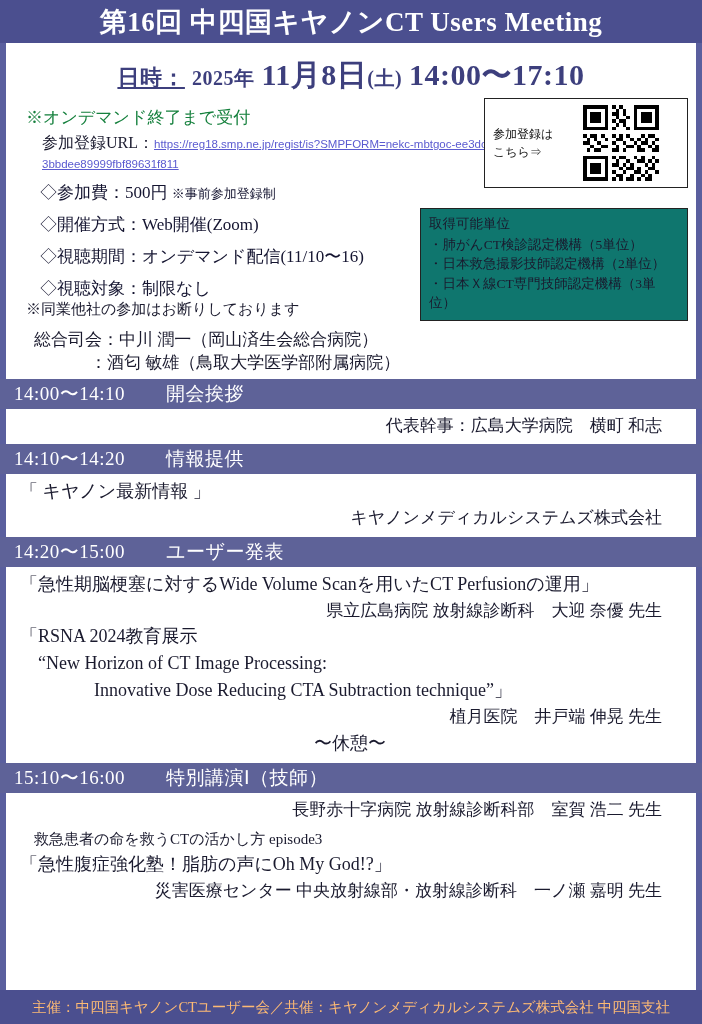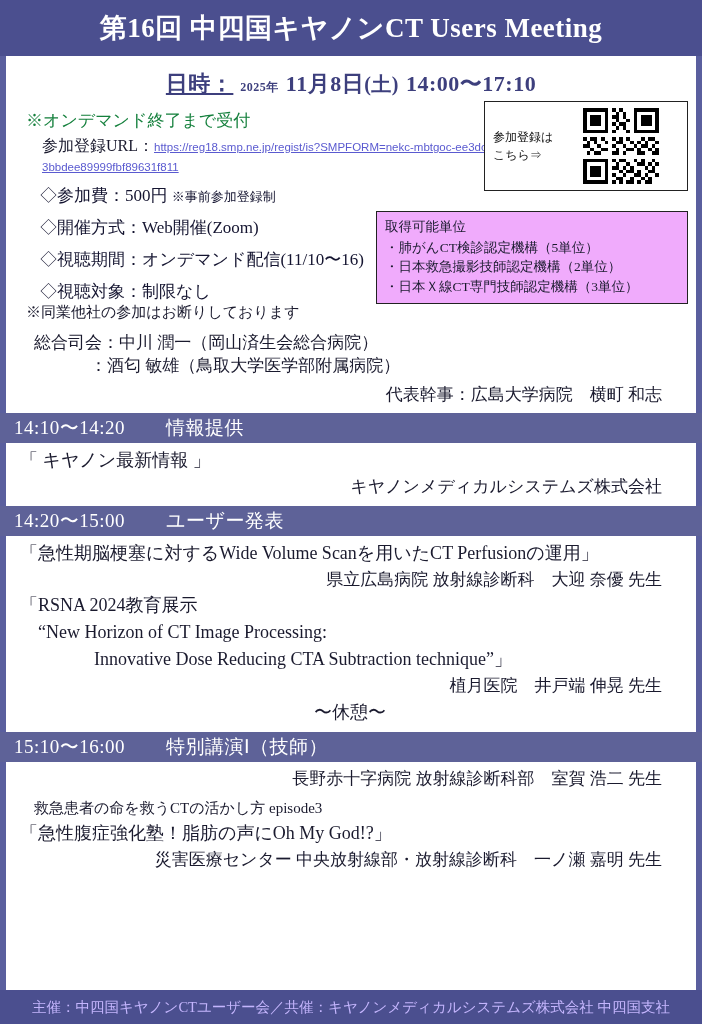--- a/index.html
+++ b/index.html
@@ -18,40 +18,40 @@
     width: 702px; height: 1024px;
     position: relative;
     background: #ffffff;
     border-left: 6px solid #5a5f9e;
     border-right: 6px solid #5a5f9e;
   }
   
   .title-bar {
     background: #4b4f8f;
     color: #ffffff;
-    height: 56px;
+    height: 43px;
     display: flex;
     align-items: center;
     justify-content: center;
     font-size: 27px;
     font-weight: bold;
     letter-spacing: 0.5px;
     margin: 0 -6px;
   }
   .datetime {
     text-align: center;
     color: #3d3f7d;
     font-size: 26px;
     font-weight: bold;
     margin-top: 12px;
     letter-spacing: 0.5px;
   }
   .datetime .label { text-decoration: underline; font-size: 22px; }
-  .datetime .yr { font-size: 12px; }
-  .datetime .big { font-size: 22px; }
+  .datetime .yr { font-size: 20px; }
+  .datetime .big { font-size: 30px; }
   .datetime .sm { font-size: 20px; }
 
   
   .info {
     padding: 10px 14px 0 20px;
     position: relative;
   }
   .notice {
     font-size: 17px;
     color: #15803d;
@@ -97,26 +97,26 @@
     width: 86px;
   }
   .qr-img {
     width: 76px; height: 76px;
     margin-left: 4px;
   }
   
   .units-card {
     position: absolute;
     right: 8px; top: 112px;
-    width: 312px;
+    width: 268px;
     border: 1px solid #222;
     padding: 5px 8px 7px 8px;
     font-size: 13.5px;
     line-height: 1.45;
-    background: #f0abfc;
+    background: #0f766e;
   }
   .units-card .ttl { margin-bottom: 1px; }
 
   
   .chairs {
     font-size: 17px;
     margin: 10px 0 0 8px;
     line-height: 1.35;
   }
   .chairs .ind { margin-left: 56px; display: inline-block; }
@@ -143,21 +143,21 @@
   .pad-r { padding-right: 18px; }
   .indent1 { padding-left: 18px; }
   .indent2 { padding-left: 74px; }
   .small-l { font-size: 15px; padding-left: 14px; }
 
   
   .footer {
     position: absolute;
     left: -6px; right: -6px; bottom: 0;
     background: #4b4f8f;
-    color: #c4b5fd;
+    color: #fdba74;
     height: 34px;
     display: flex;
     align-items: center;
     justify-content: center;
     font-size: 14.5px;
   }
 </style>
 </head>
 <body>
 
@@ -306,20 +306,24 @@
     <div class="bullet">◇視聴期間：オンデマンド配信(11/10〜16)</div>
     <div class="bullet">◇視聴対象：制限なし</div>
     <div class="subnote">※同業他社の参加はお断りしております</div>
 
     <div class="chairs">
       <div>総合司会：中川 潤一（岡山済生会総合病院）</div>
       <div><span class="ind">：酒匂 敏雄（鳥取大学医学部附属病院）</span></div>
     </div>
   </div>
 
+  <div class="bar">
+    <span class="time">14:00〜14:10</span>
+    <span class="name">開会挨拶</span>
+  </div>
   <div class="body-block">
     <div class="line right aff pad-r">代表幹事：広島大学病院　横町 和志</div>
   </div>
 
   <div class="bar">
     <span class="time">14:10〜14:20</span>
     <span class="name">情報提供</span>
   </div>
   <div class="body-block">
     <div class="line">「 キヤノン最新情報 」</div>

